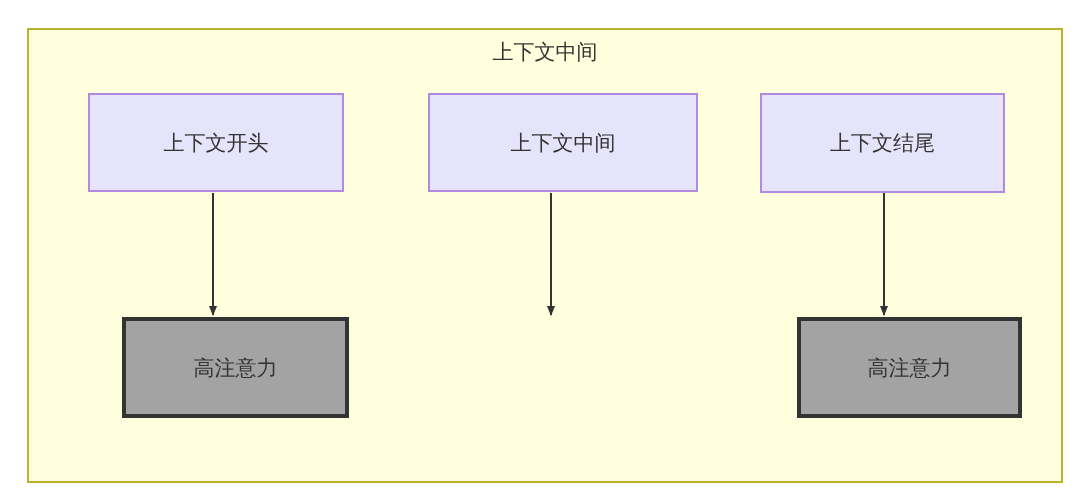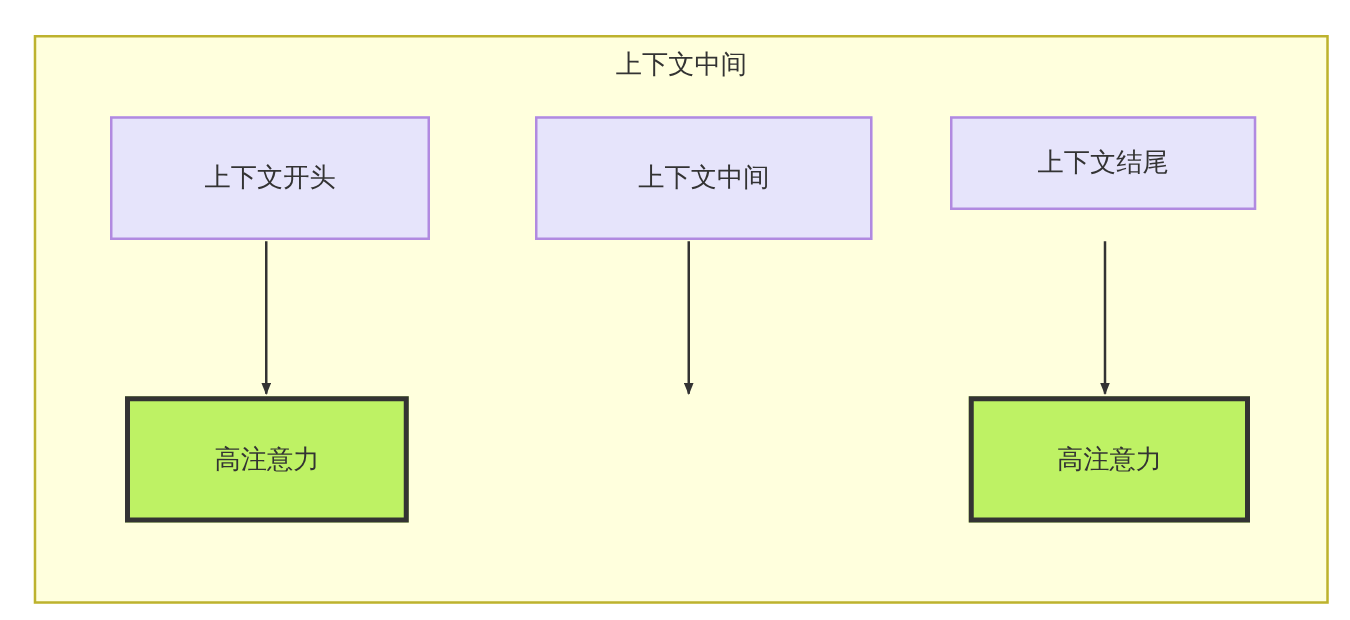--- a/index.html
+++ b/index.html
@@ -63,31 +63,32 @@
   .node.context {
     background: #e6e4fb;
     border: 2px solid #b18ae0;
   }
 
   .node.attn {
     border: 4px solid #333333;
   }
 
   .node.attn.high {
-    background: #bef264;
+    background: #a3a3a3;
+    margin-left: 22px;
   }
 
   .node.attn.low {
     background: #fc9097;
   }
 
   
   .ctx-1 { left: 88px;  top: 93px; width: 256px; height: 99px; }
   .ctx-2 { left: 428px; top: 93px; width: 270px; height: 99px; }
-  .ctx-3 { left: 760px; top: 93px; width: 245px; height: 75px; }
+  .ctx-3 { left: 760px; top: 93px; width: 245px; height: 100px; }
 
   
   .attn-1 { left: 100px; top: 317px; width: 227px; height: 101px; }
   .attn-2 { left: 437px; top: 317px; width: 231px; height: 101px; }
   .attn-3 { left: 775px; top: 317px; width: 225px; height: 101px; }
 
   
   .edges {
     position: absolute;
     left: 0;

